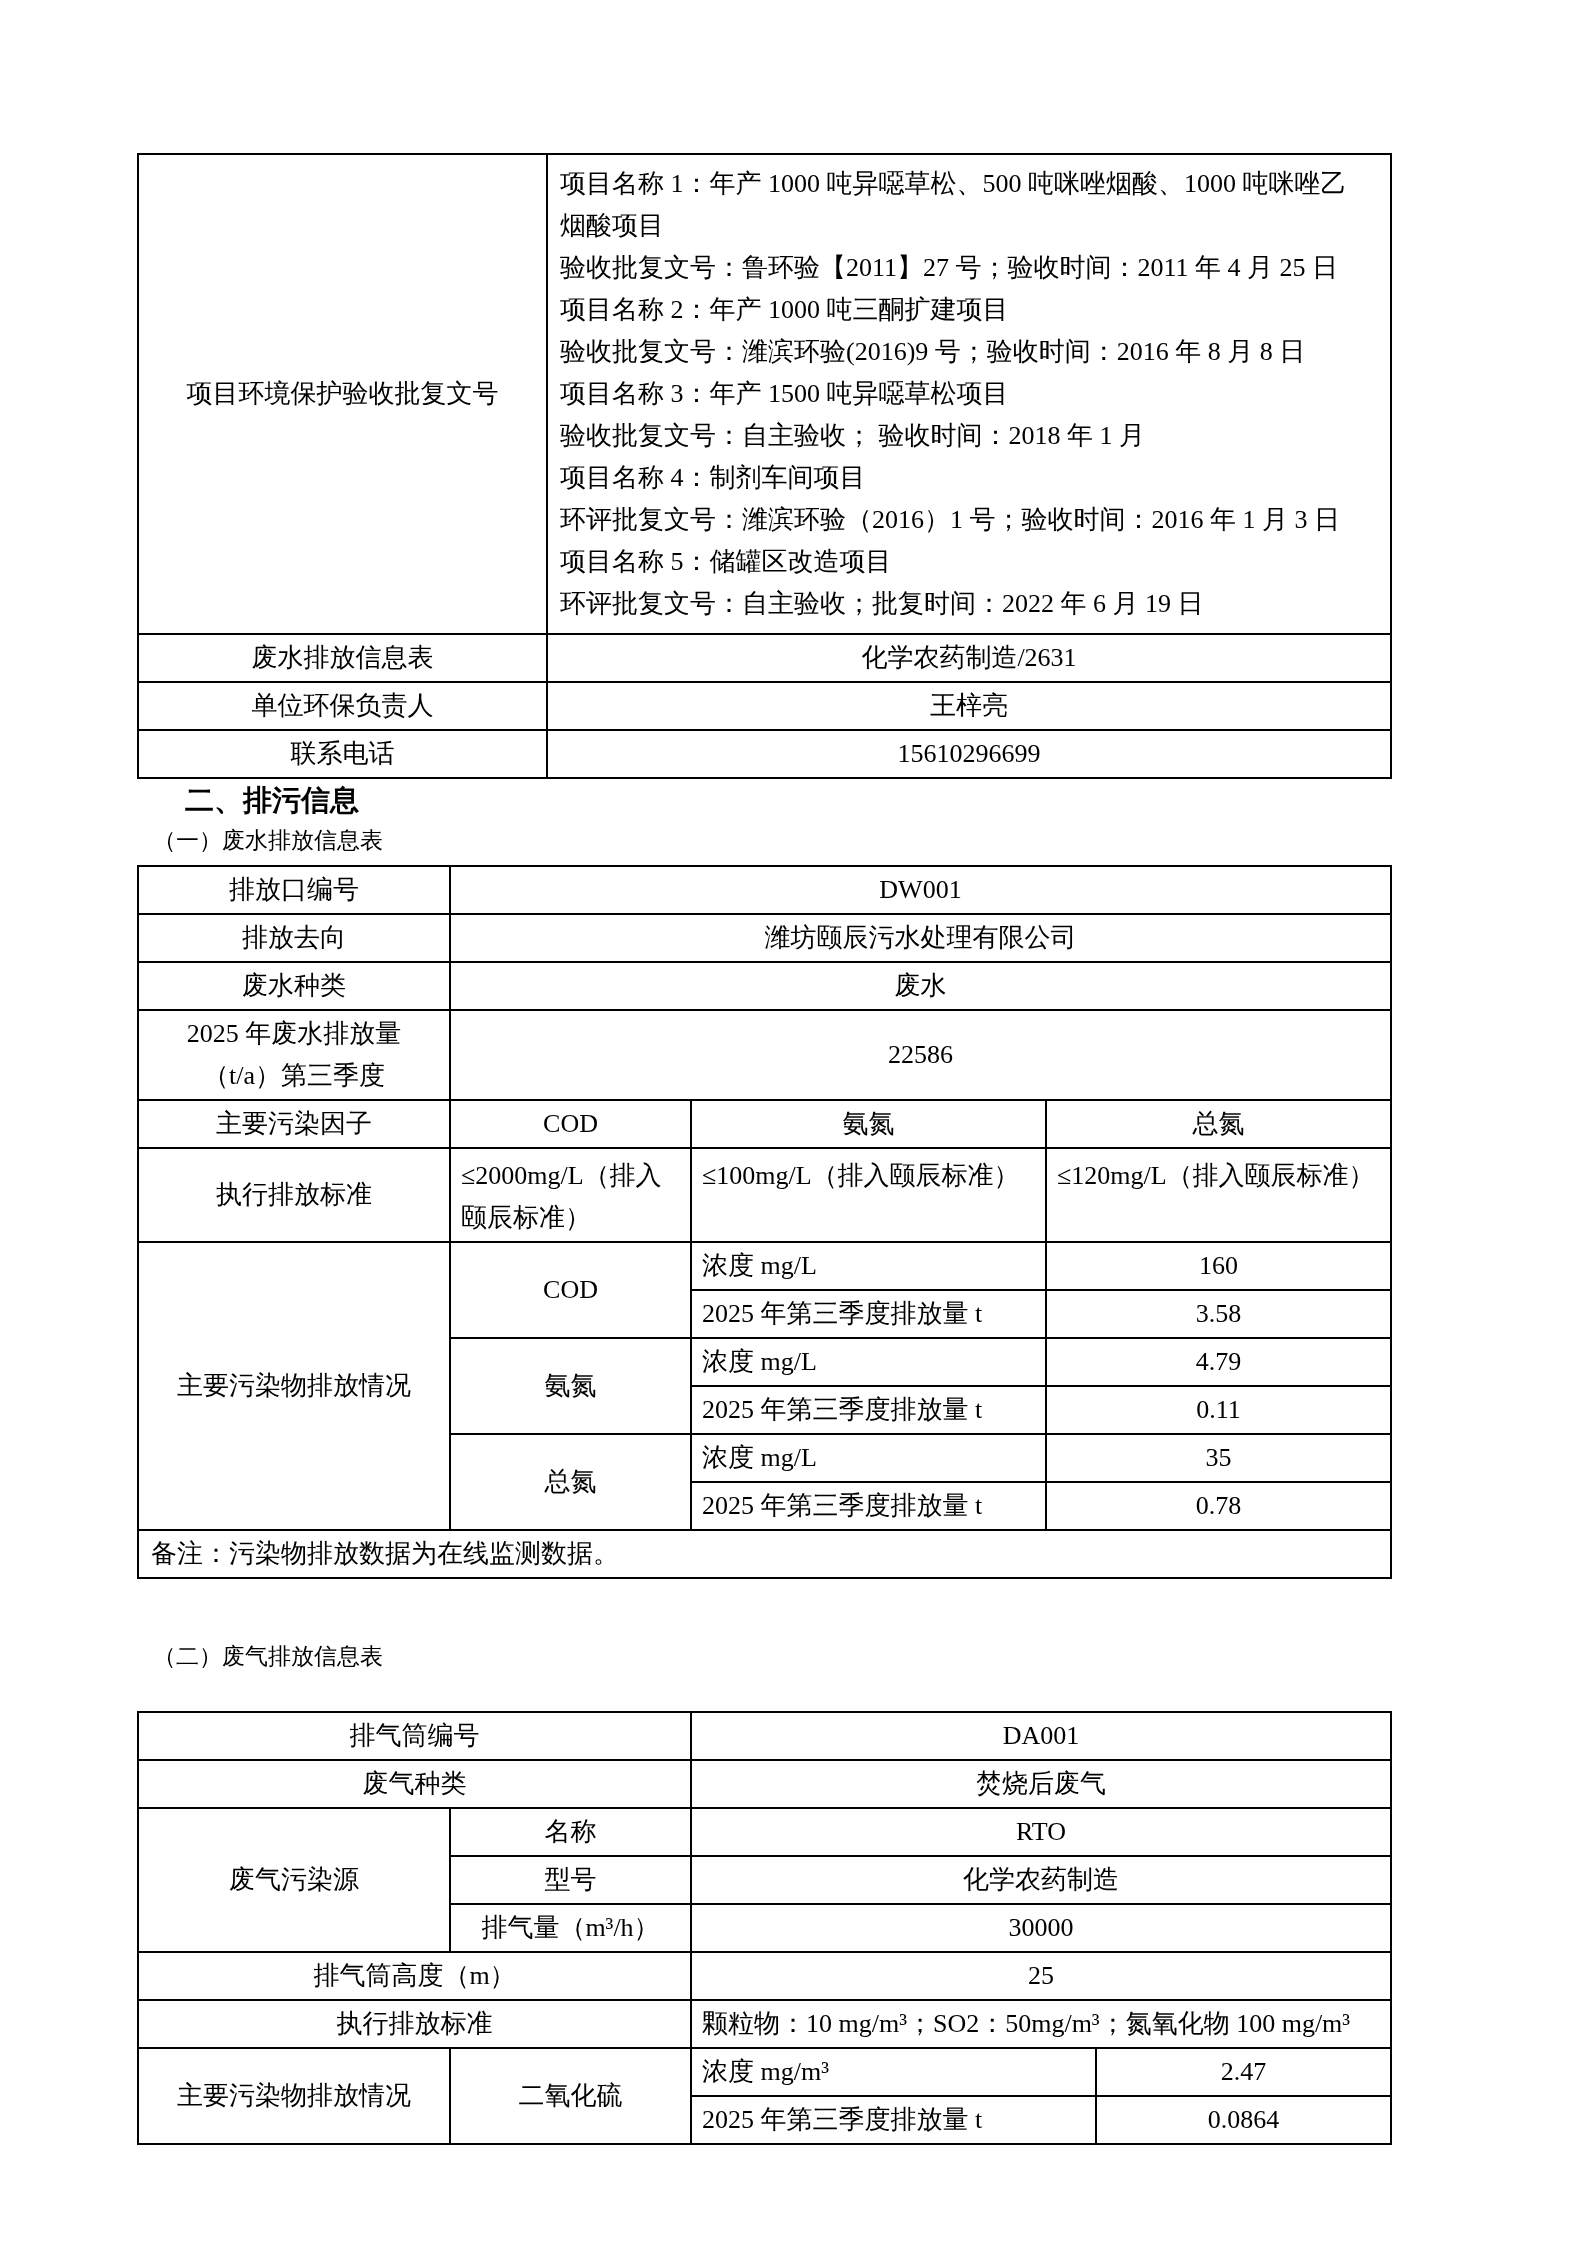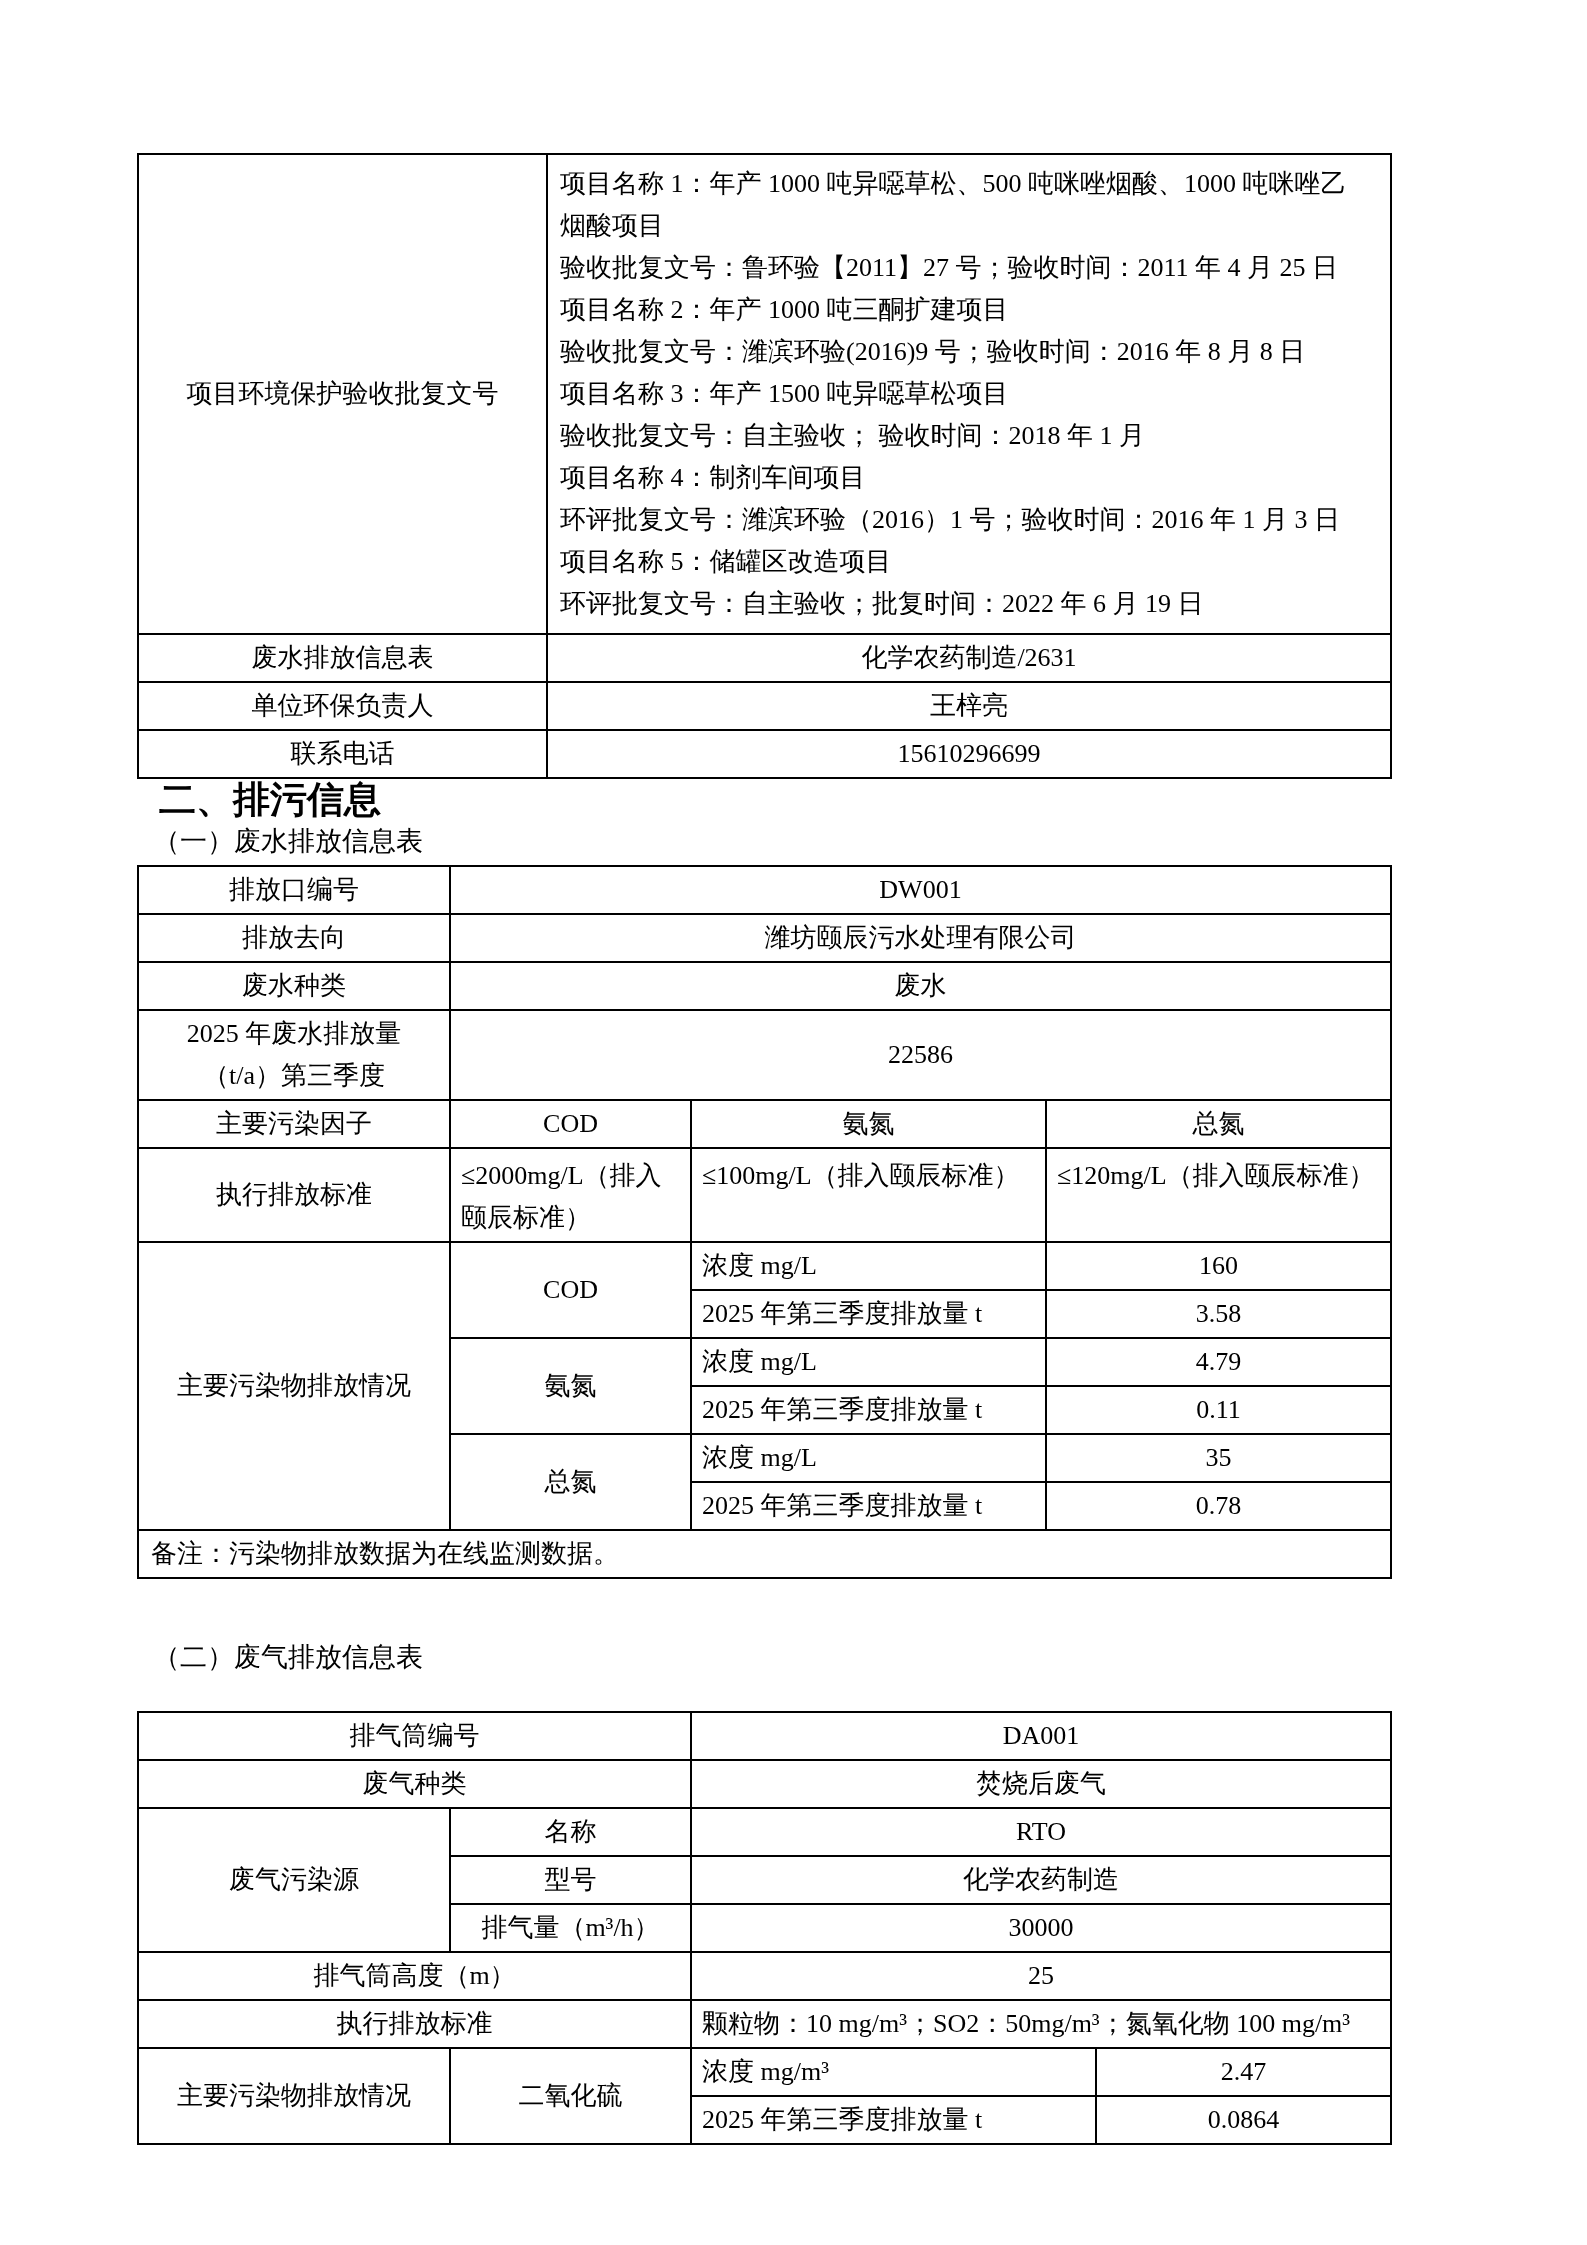--- a/index.html
+++ b/index.html
@@ -7,22 +7,22 @@
         font-family:"Liberation Serif","DejaVu Serif",serif;color:#000;}
   .content{position:absolute;left:137px;top:153px;width:1253px;}
   table{border-collapse:collapse;table-layout:fixed;width:1253px;font-size:26px;}
   td{border:2px solid #000;padding:2px 10px;vertical-align:middle;line-height:42px;
      overflow:hidden;}
   td.c{text-align:center;}
   td.l{text-align:left;}
   td.top{vertical-align:top;padding-top:6px;}
   .bigcell{padding:8px 24px 8px 12px;}
   .bigcell div{line-height:42px;}
-  .h-section{font-size:37px;font-weight:bold;line-height:30px;margin:6px 0 0 22px;}
-  .h-sub{font-size:27px;font-weight:normal;line-height:32px;margin:10px 0 8px 16px;}
+  .h-section{font-size:29px;font-weight:bold;line-height:30px;margin:6px 0 0 48px;}
+  .h-sub{font-size:23px;font-weight:normal;line-height:32px;margin:10px 0 8px 16px;}
   .gap-big{height:52px;}
   .gap-mid{height:30px;}
 </style>
 </head>
 <body>
 
 <div class="page">
   <div class="content">
 
     <table>

